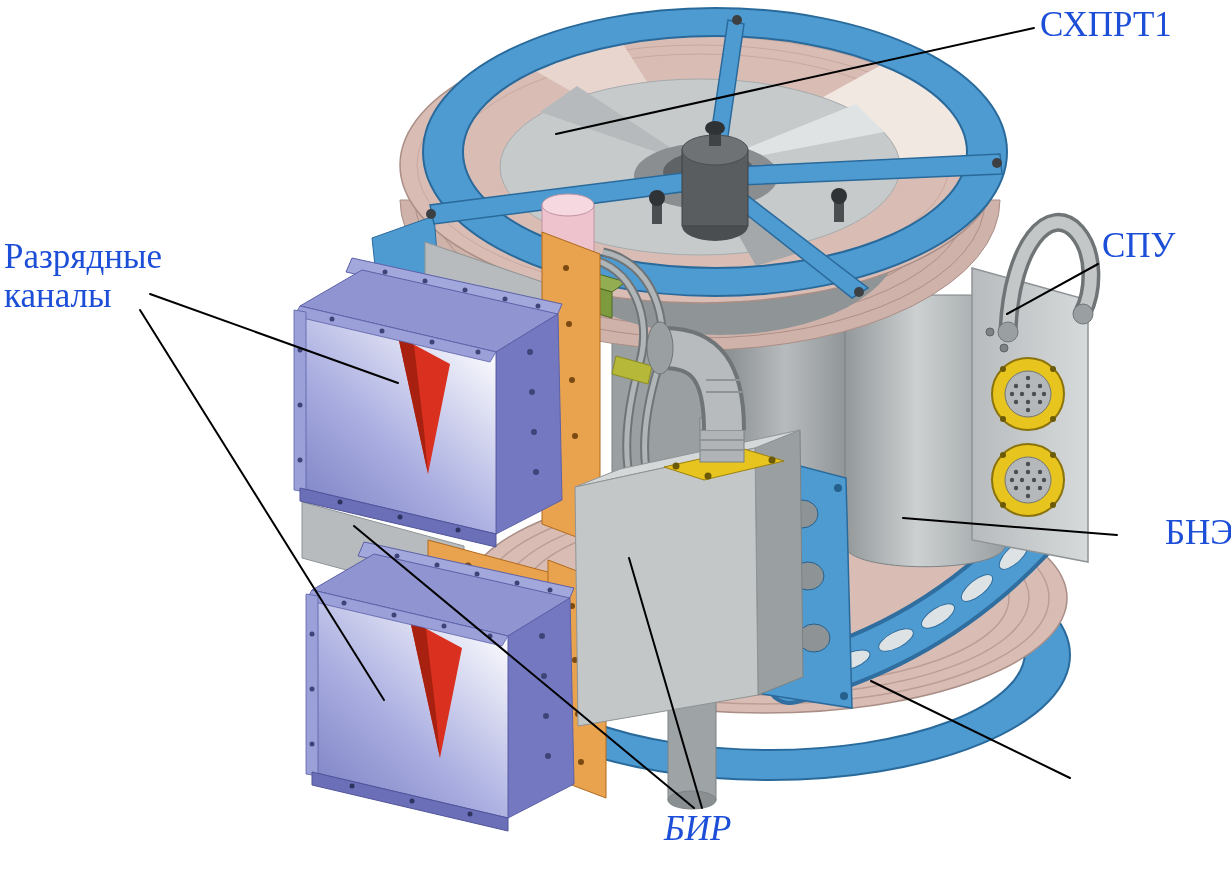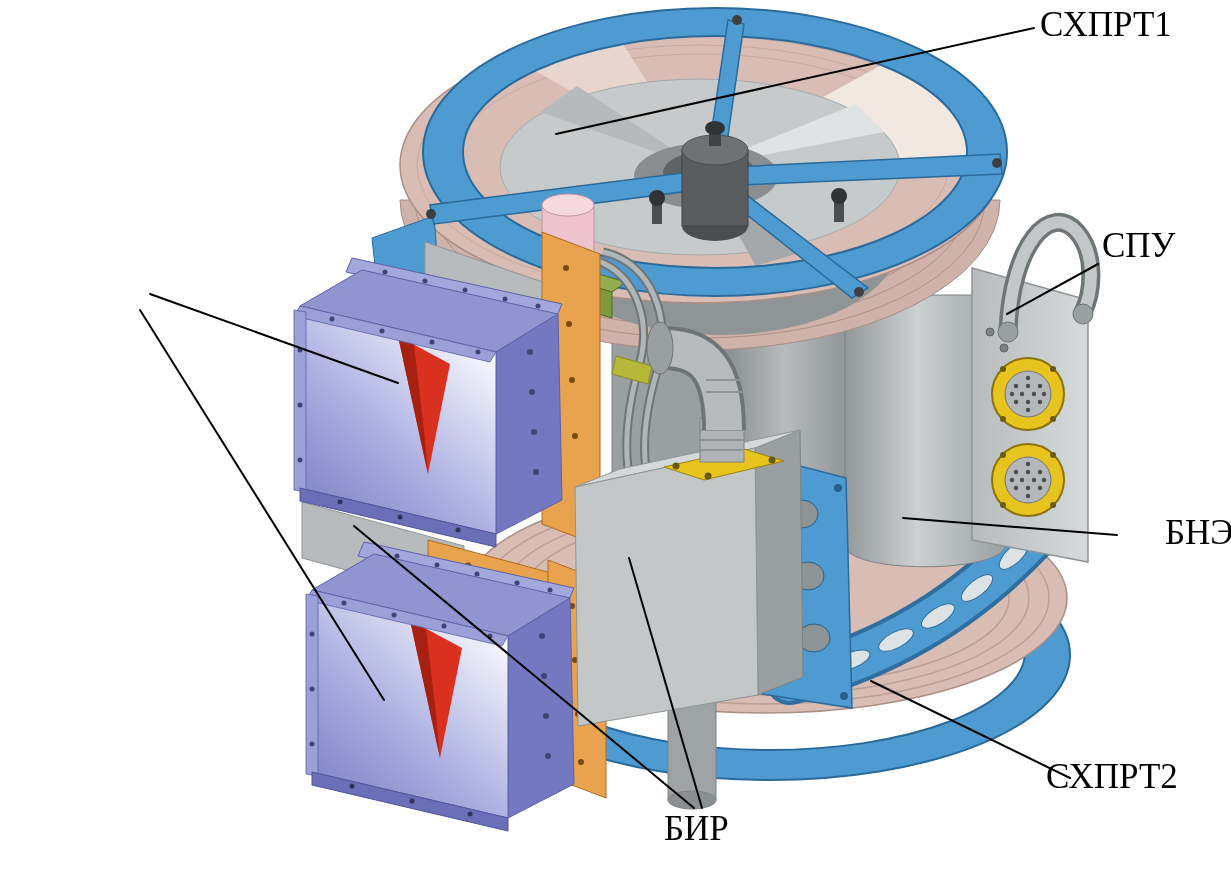--- a/index.html
+++ b/index.html
@@ -1,19 +1,19 @@
 <!DOCTYPE html>
 <html><head>
 <meta charset="utf-8">
 <style>
   html,body{margin:0;padding:0;background:#fff;}
   .fig{position:relative;width:1231px;height:880px;background:#ffffff;overflow:hidden;
        font-family:"Liberation Serif", serif;}
   .fig svg{position:absolute;left:0;top:0;}
-  .lbl{position:absolute;font-size:35px;color:#000000;white-space:nowrap;line-height:1.1;}
+  .lbl{position:absolute;font-size:35px;color:#1d4ed8;white-space:nowrap;line-height:1.1;}
   .lbl.wrap{white-space:normal;width:218px;line-height:1.12;}
 </style>
 </head>
 <body>
 
 <div class="fig">
 
 <svg width="1231" height="880" viewBox="0 0 1231 880">
   <defs>
     <linearGradient id="gMouth" x1="0" y1="1" x2="0.8" y2="0">
@@ -281,18 +281,18 @@
     <line x1="140" y1="310" x2="384" y2="700"></line>
     <line x1="1098" y1="264" x2="1007" y2="314"></line>
     <line x1="1117" y1="535" x2="903" y2="518"></line>
     <line x1="1070" y1="778" x2="871" y2="681"></line>
     <line x1="702" y1="808" x2="629" y2="558"></line>
     <line x1="694" y1="808" x2="354" y2="526"></line>
   </g>
 </svg>
 
 <div class="lbl" style="left:1040px;top:6px;">СХПРТ1</div>
+<div class="lbl wrap" style="left:4px;top:237px;">Разрядные каналы</div>
 <div class="lbl" style="left:1102px;top:227px;">СПУ</div>
 <div class="lbl" style="left:1120px;top:514px;margin-left:45px;">БНЭ</div>
-<div class="lbl" style="left:1046px;top:758px;">СХПРТ2</div>
-<div class="lbl" style="left:664px;top:810px;">БИР</div>
+<div class="lbl" style="left:664px;top:810px;font-style:italic;">БИР</div>
 
 </div>
 
 </body></html>

